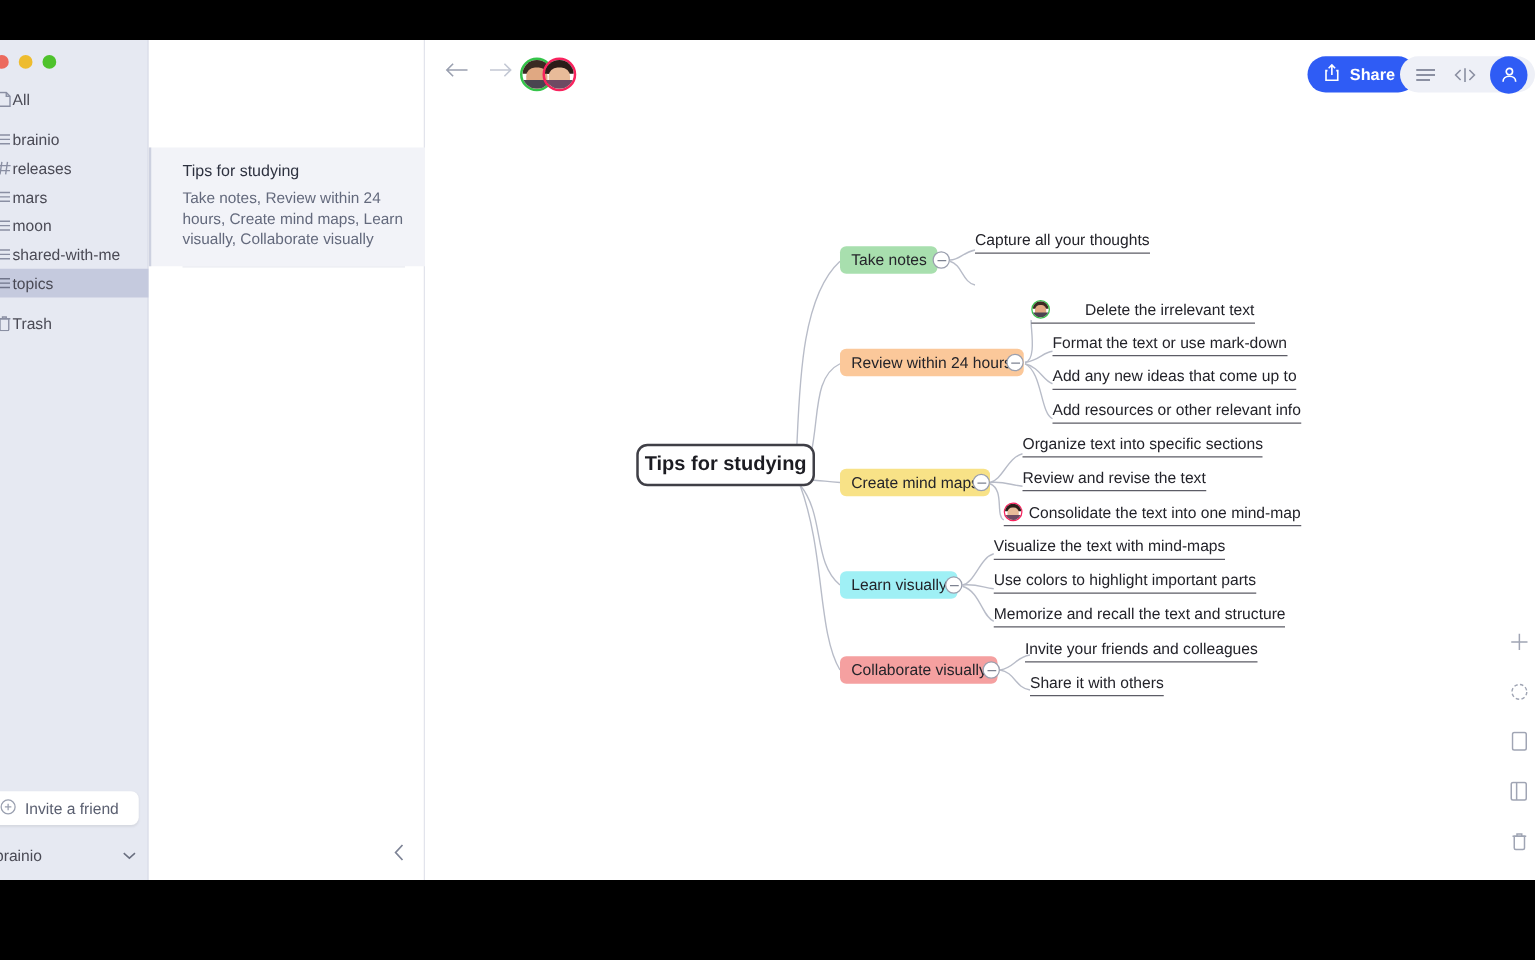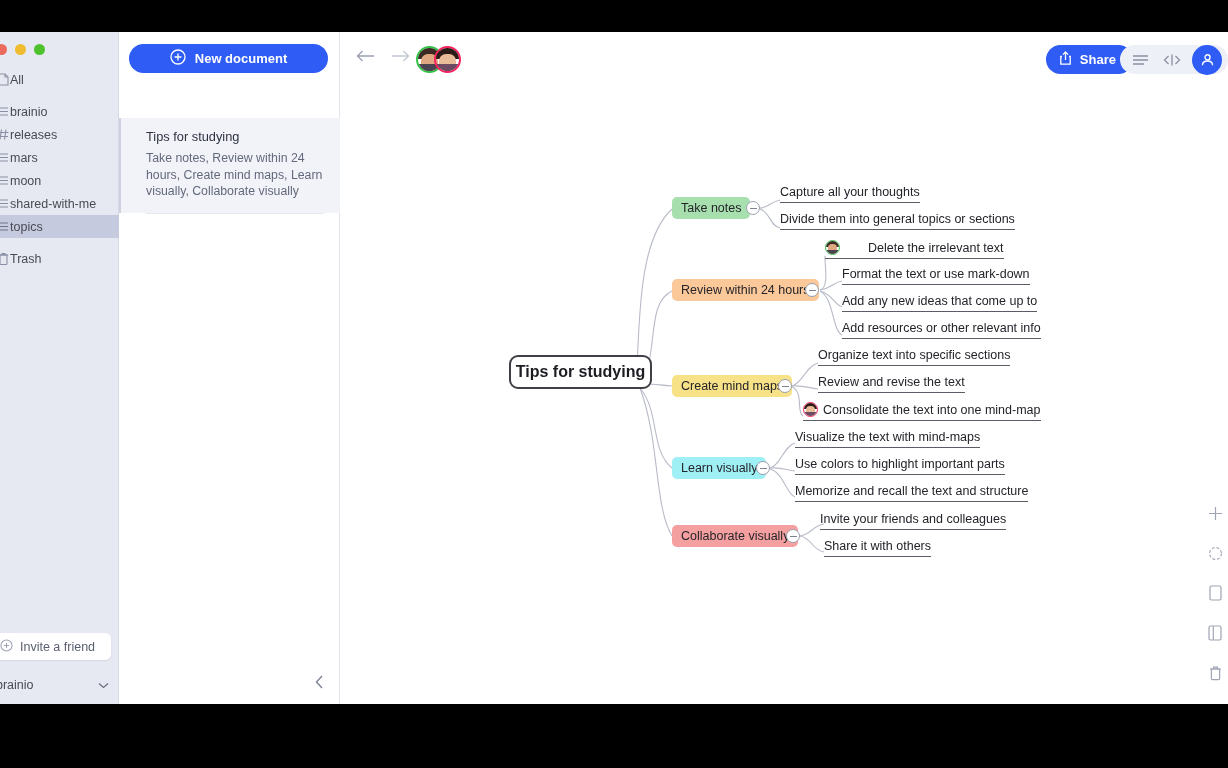--- a/index.html
+++ b/index.html
@@ -297,29 +297,20 @@
         <span class="acct-name">brainio</span>
         <span class="chev">
           <svg width="11" height="7" viewBox="0 0 11 7" fill="none" stroke="#6a6f80" stroke-width="1.2">
               <path d="M1 1.5l4.5 4L10 1.5"></path>
             </svg>
         </span>
       </div>
     </div>
 
     <div id="doclist">
-      <div class="newdoc">
-        <span>
-          <svg width="16" height="16" viewBox="0 0 16 16" fill="none" stroke="#ffffff" stroke-width="1.3">
-            <circle cx="8" cy="8" r="7"></circle>
-              <path d="M8 4.6v6.8M4.6 8h6.8"></path>
-          </svg>
-        </span>
-        <span>New document</span>
-      </div>
 
 
       <div style="position:absolute; top:86px; left:0; width:221px;">
         <div class="doc-item active">
           <div class="doc-title">Tips for studying</div>
           <div class="doc-snip">Take notes, Review within 24 hours, Create mind maps, Learn visually, Collaborate visually</div>
         </div>
         <div class="doc-sep"></div>
       </div>
 
@@ -461,23 +452,20 @@
         <div class="root-node" style="left:169px; top:323px; width:143px; height:34px;">
           <span>Tips for studying</span>
         </div>
 
         <div class="branch-node" style="left:332px; top:165px; background:#a8dfae;">
           <span>Take notes</span>
         </div>
         <div class="collapser" style="left:406px; top:169px;"></div>
         <div class="leaf" style="left:440px; top:153px;">
           <span>Capture all your thoughts</span>
-        </div>
-        <div class="leaf" style="left:440px; top:180px;">
-          <span>Divide them into general topics or sections</span>
         </div>
 
         <div class="branch-node" style="left:332px; top:247px; background:#fbc89a;">
           <span>Review within 24 hours</span>
         </div>
         <div class="collapser" style="left:465px; top:251px;"></div>
         <div class="leaf" style="left:485px; top:208px;gap:28px;">
           <span class="leaf-av">
               <span class="face">
                 <span class="hair"></span>

